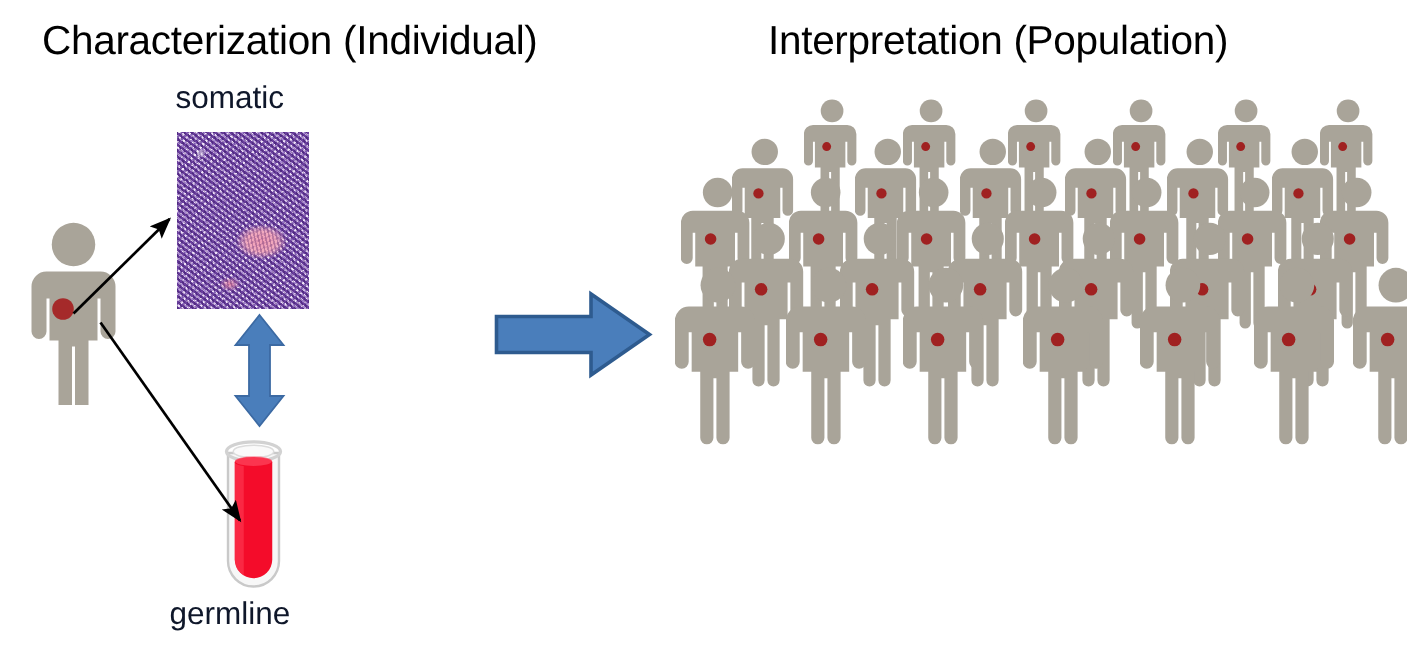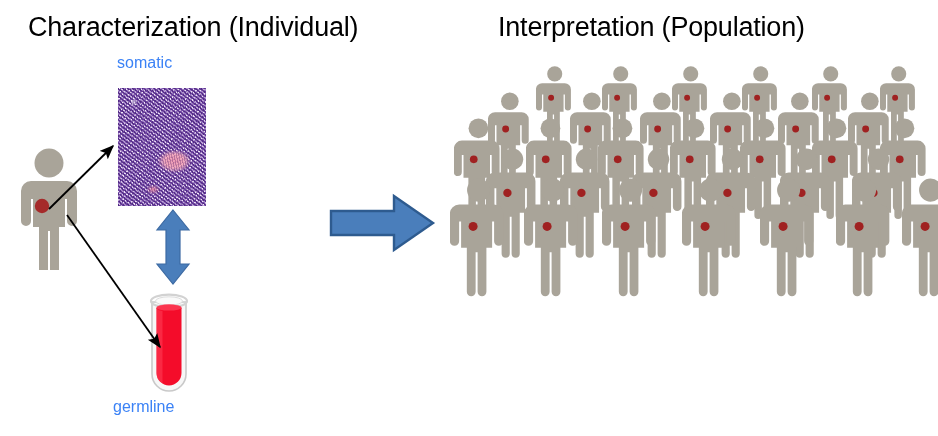--- a/index.html
+++ b/index.html
@@ -19,26 +19,26 @@
   }
   .title {
     position: absolute;
     font-weight: normal;
     font-size: 27px;
     color: #000000;
     white-space: nowrap;
     letter-spacing: -0.2px;
   }
   #title-left  { left: 28px;  top: 12px; }
-  #title-right { left: 498px; top: 12px; }
+  #title-right { left: 512px; top: 12px; }
 
   .sublabel {
     position: absolute;
-    font-size: 16px;
-    color: #3b82f6;
+    font-size: 21px;
+    color: #0f172a;
     white-space: nowrap;
   }
   #label-somatic  { left: 117px; top: 54px; }
   #label-germline { left: 113px; top: 398px; }
 
   
   #individual {
     position: absolute;
     left: 12px;
     top: 148px;

